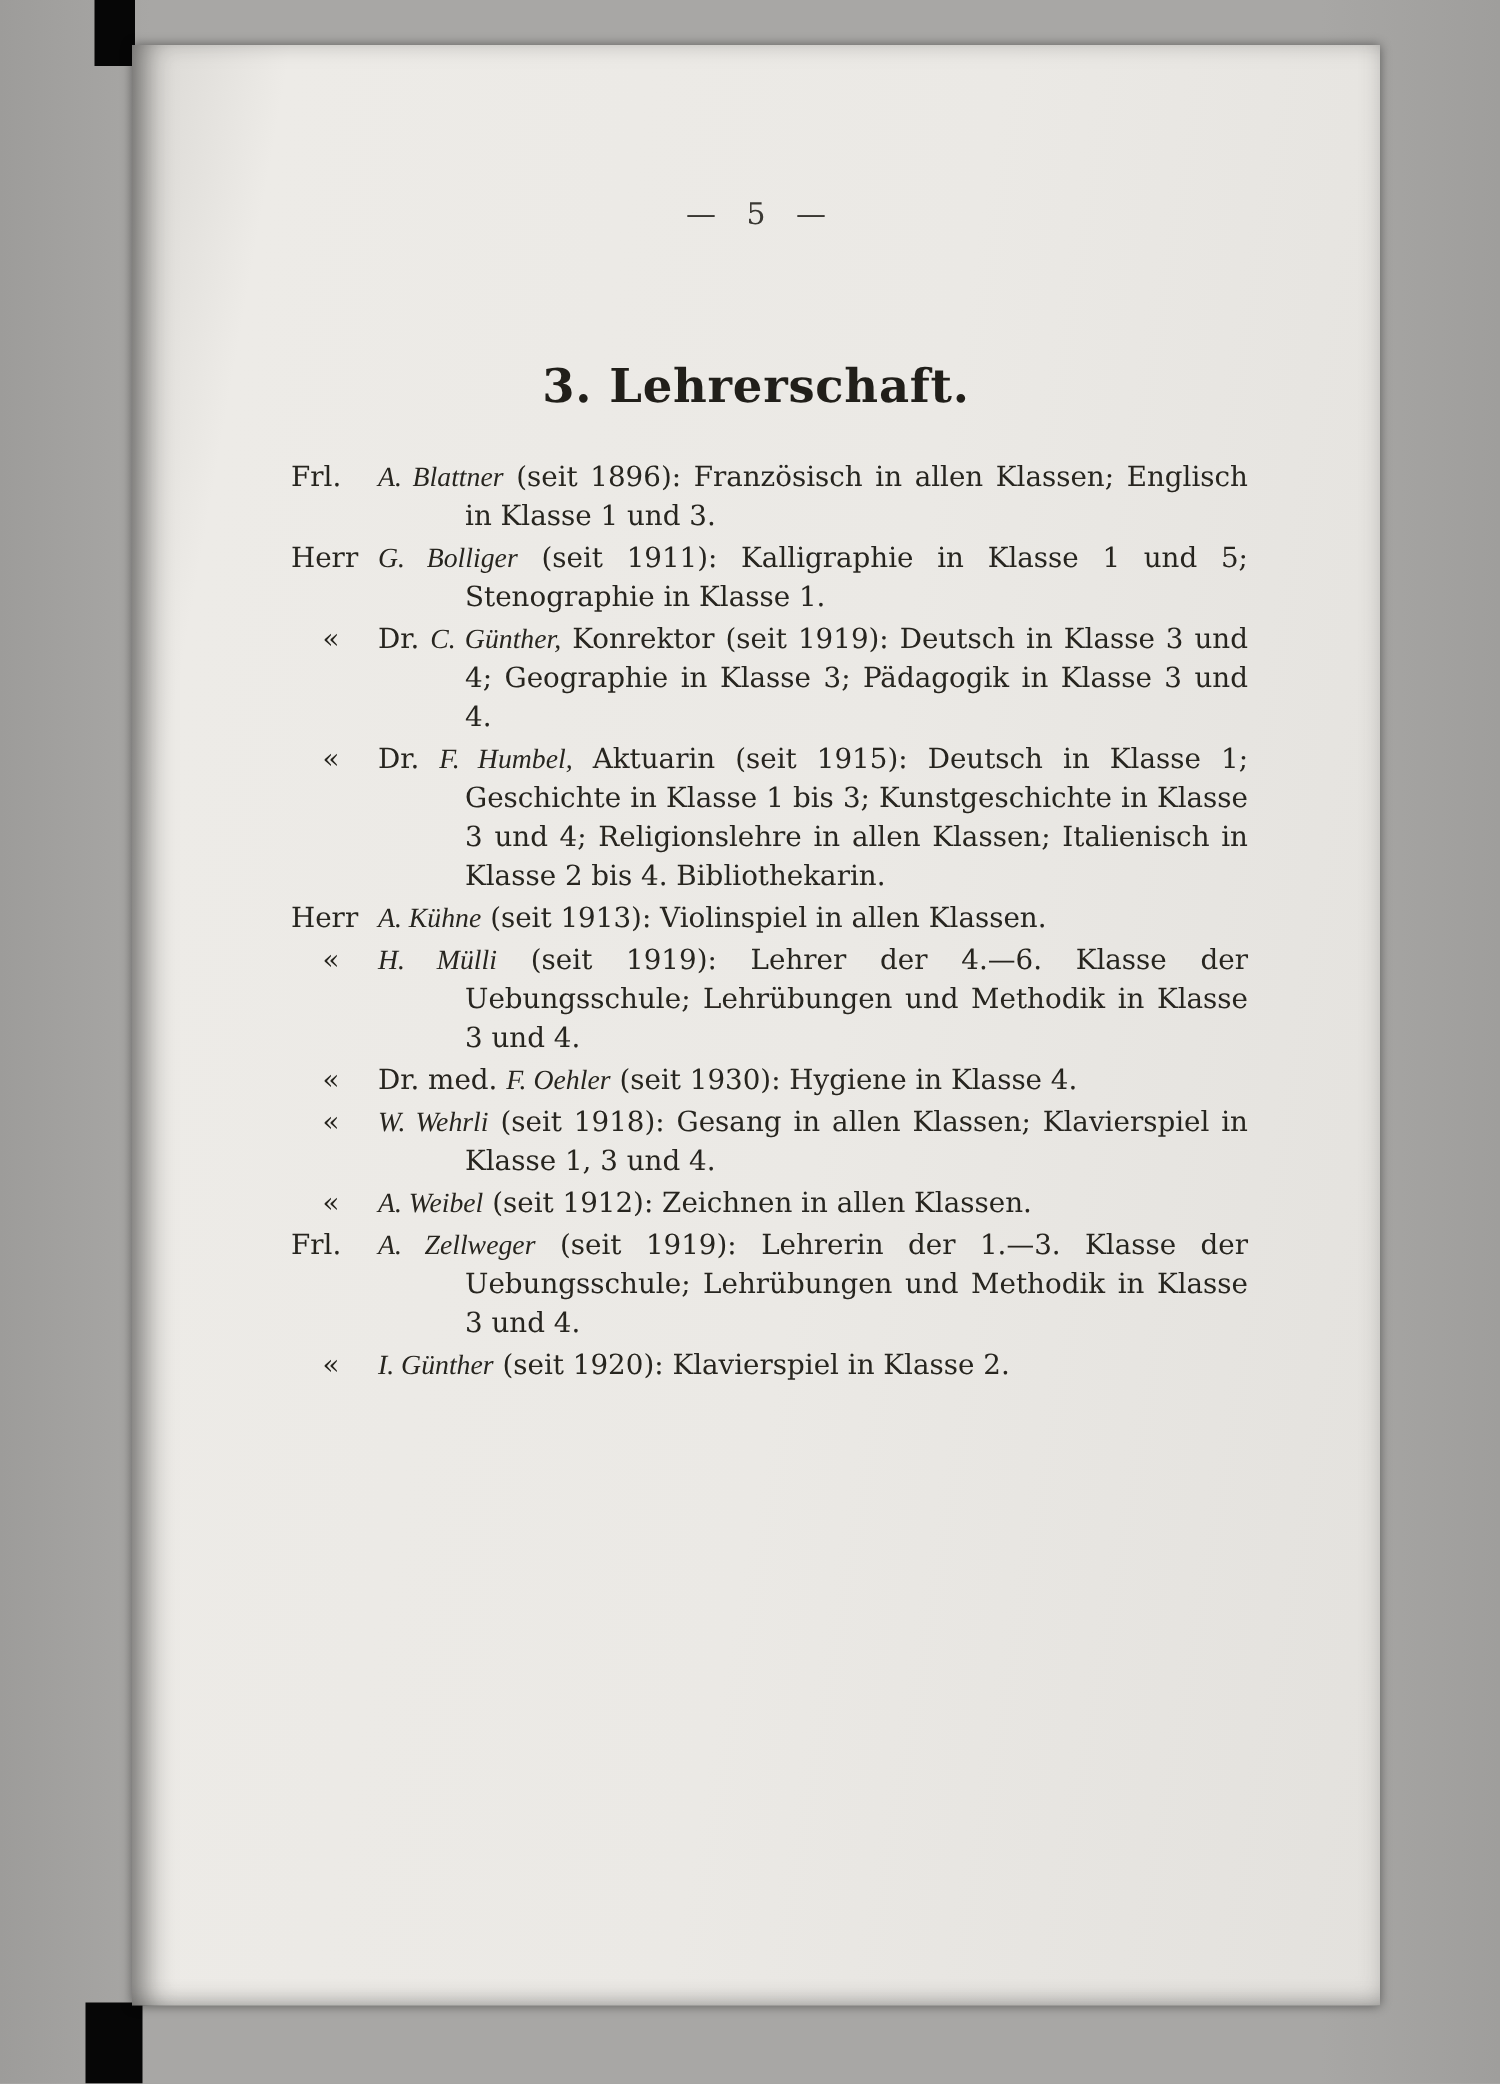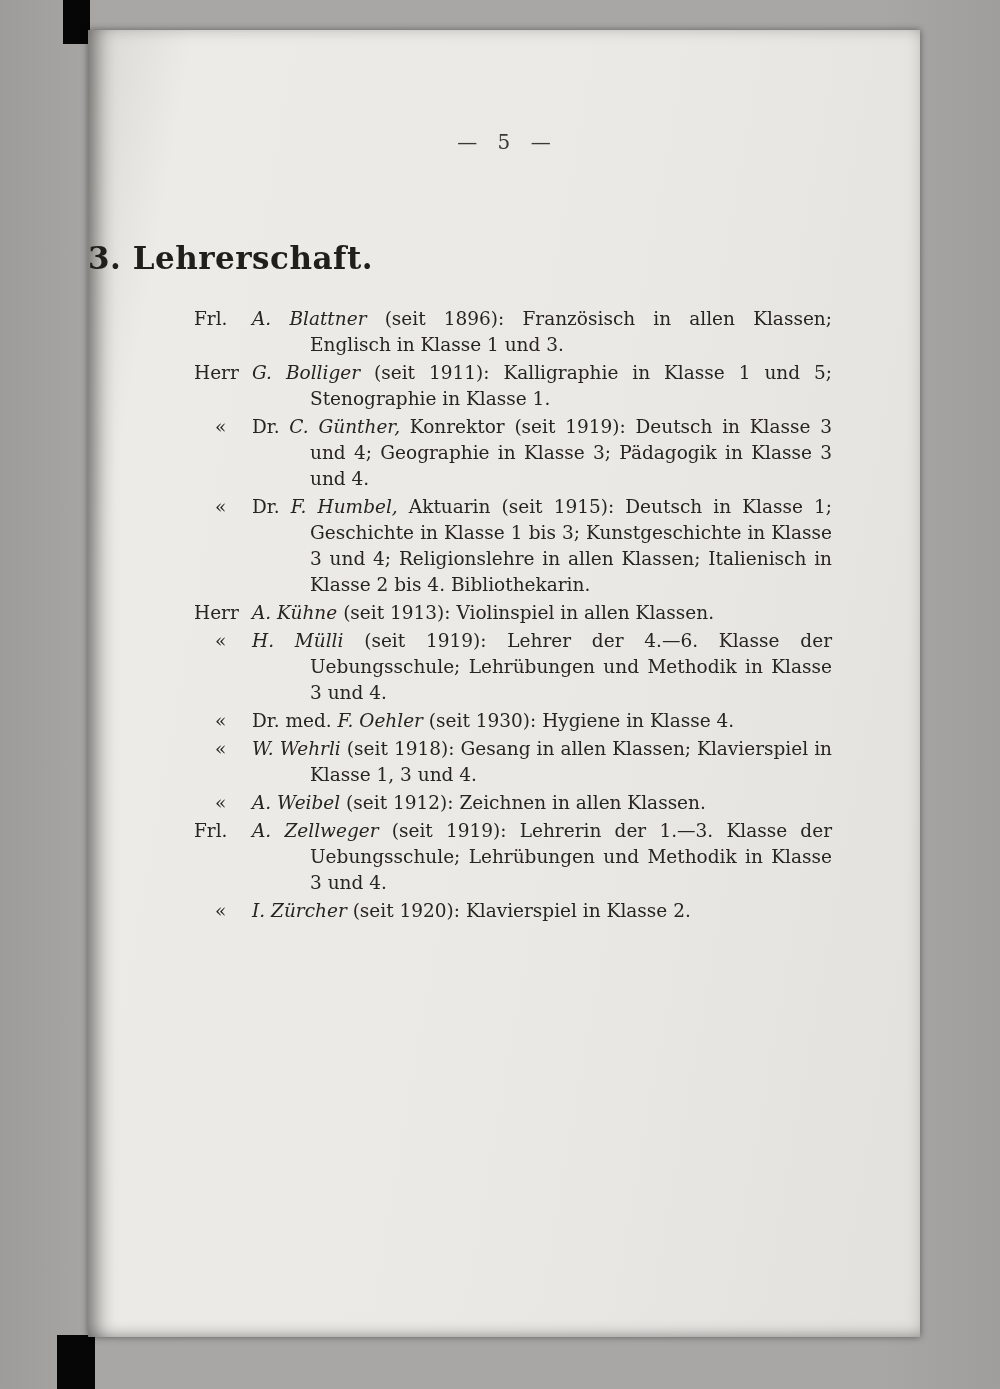--- a/index.html
+++ b/index.html
@@ -34,21 +34,21 @@
   }
   .page-number {
     margin-top:100px;
     text-align:center;
     font-size:20px;
     word-spacing:14px;
     color:#3a3833;
   }
   .heading {
     margin-top:86px;
-    text-align:left;
+    text-align:center;
     font-size:31px;
     font-weight:700;
     letter-spacing:0.5px;
     color:#211f1a;
   }
   .entries {
     margin-top:30px;
     padding:0 88px 0 82px;
     font-size:18.5px;
     line-height:26px;
@@ -60,21 +60,21 @@
     text-indent:-140px;
     margin-bottom:2px;
   }
   .entry .label {
     display:inline-block;
     text-indent:0;
     width:58px;
     margin-left:24px;
   }
   .entry .label.mark { padding-left:21px; }
-  .entry .name { font-style:italic; }
+  .entry .name { font-style:italic;font-family:Liberation Serif, serif; }
 </style>
 </head>
 <body>
 
 <div class="scan-bg"></div>
 <div class="strip-top"></div>
 <div class="strip-bottom"></div>
 
 <div class="page">
   <div class="page-number">— 5 —</div>
@@ -83,15 +83,15 @@
       <div class="entry"><span class="label">Frl.</span><span class="prefix"></span><span class="name">A. Blattner</span> <span class="text">(seit 1896): Französisch in allen Klassen; Englisch in Klasse 1 und 3.</span></div>
       <div class="entry"><span class="label">Herr</span><span class="prefix"></span><span class="name">G. Bolliger</span> <span class="text">(seit 1911): Kalligraphie in Klasse 1 und 5; Stenographie in Klasse 1.</span></div>
       <div class="entry"><span class="label mark">«</span><span class="prefix">Dr. </span><span class="name">C. Günther,</span> <span class="text">Konrektor (seit 1919): Deutsch in Klasse 3 und 4; Geographie in Klasse 3; Pädagogik in Klasse 3 und 4.</span></div>
       <div class="entry"><span class="label mark">«</span><span class="prefix">Dr. </span><span class="name">F. Humbel,</span> <span class="text">Aktuarin (seit 1915): Deutsch in Klasse 1; Geschichte in Klasse 1 bis 3; Kunstgeschichte in Klasse 3 und 4; Religionslehre in allen Klassen; Italienisch in Klasse 2 bis 4. Bibliothekarin.</span></div>
       <div class="entry"><span class="label">Herr</span><span class="prefix"></span><span class="name">A. Kühne</span> <span class="text">(seit 1913): Violinspiel in allen Klassen.</span></div>
       <div class="entry"><span class="label mark">«</span><span class="prefix"></span><span class="name">H. Mülli</span> <span class="text">(seit 1919): Lehrer der 4.—6. Klasse der Uebungsschule; Lehrübungen und Methodik in Klasse 3 und 4.</span></div>
       <div class="entry"><span class="label mark">«</span><span class="prefix">Dr. med. </span><span class="name">F. Oehler</span> <span class="text">(seit 1930): Hygiene in Klasse 4.</span></div>
       <div class="entry"><span class="label mark">«</span><span class="prefix"></span><span class="name">W. Wehrli</span> <span class="text">(seit 1918): Gesang in allen Klassen; Klavierspiel in Klasse 1, 3 und 4.</span></div>
       <div class="entry"><span class="label mark">«</span><span class="prefix"></span><span class="name">A. Weibel</span> <span class="text">(seit 1912): Zeichnen in allen Klassen.</span></div>
       <div class="entry"><span class="label">Frl.</span><span class="prefix"></span><span class="name">A. Zellweger</span> <span class="text">(seit 1919): Lehrerin der 1.—3. Klasse der Uebungsschule; Lehrübungen und Methodik in Klasse 3 und 4.</span></div>
-      <div class="entry"><span class="label mark">«</span><span class="prefix"></span><span class="name">I. Zürcher</span> <span class="text">(seit 1920): Klavierspiel in Klasse 2.</span></div>
+      <div class="entry"><span class="label mark">«</span><span class="prefix"></span><span class="name">I. Günther</span> <span class="text">(seit 1920): Klavierspiel in Klasse 2.</span></div>
     </div>
 </div>
 
 </body></html>

